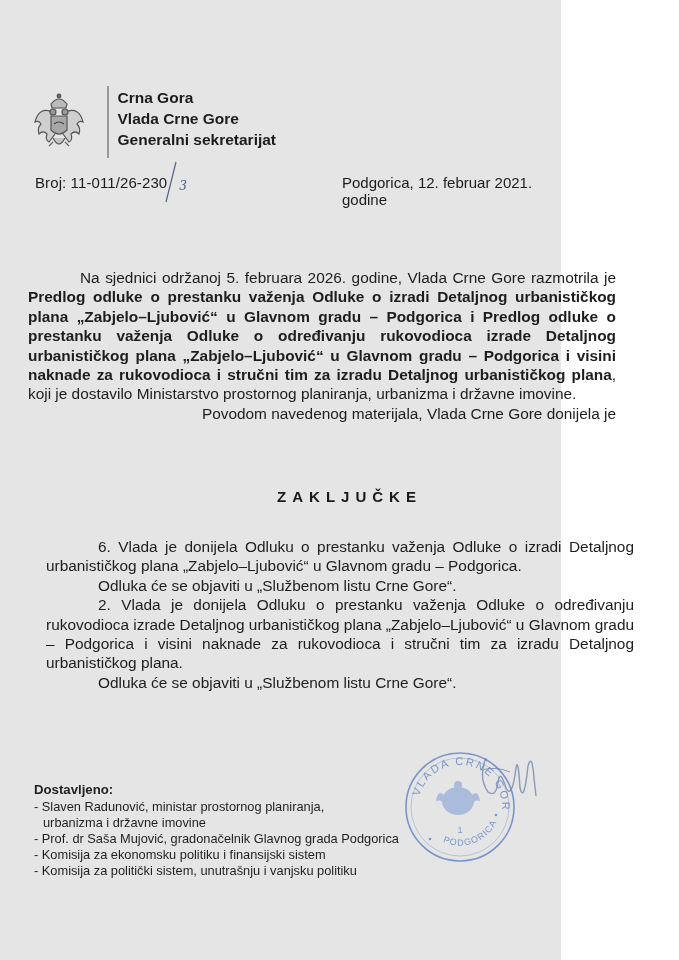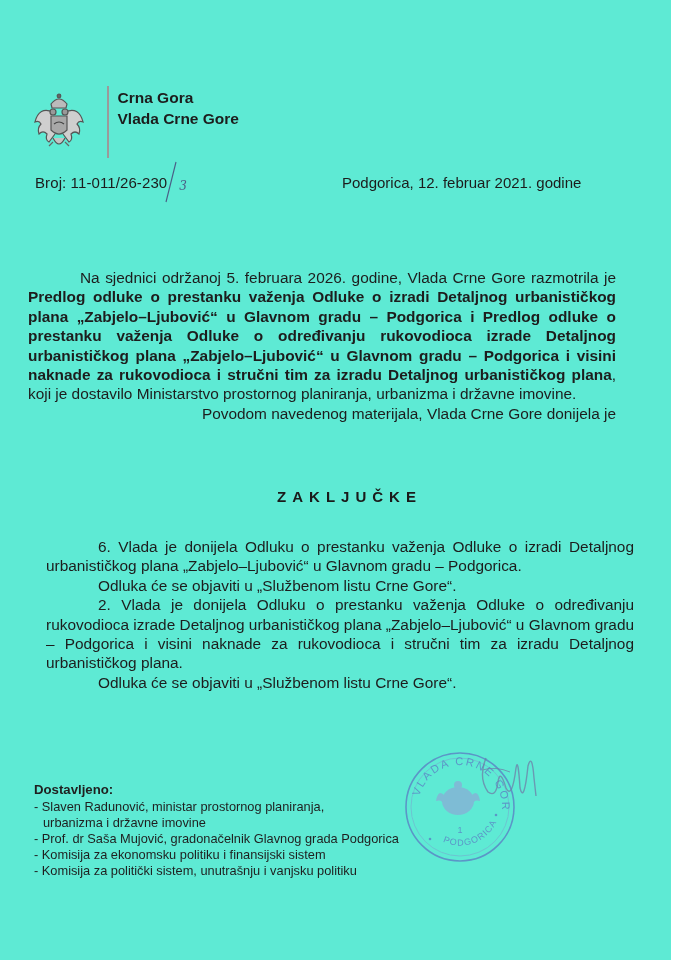--- a/index.html
+++ b/index.html
@@ -9,23 +9,23 @@
       background: #ffffff;
       overflow: hidden;
     }
     body {
       font-family: "Liberation Sans", sans-serif;
       color: #1a1a1a;
       position: relative;
     }
     .page {
       position: relative;
-      width: 671px;
+      width: 561px;
       height: 960px;
-      background: #5eead4;
+      background: #e5e5e5;
     }
     
     .letterhead {
       position: absolute;
       left: 33px;
       top: 86px;
       display: flex;
       align-items: flex-start;
     }
     .coat-of-arms {
@@ -200,20 +200,21 @@
         <path d="M21 32 Q26 28 31 32" stroke="#444"></path>
 
         <path d="M20 46 Q26 58 32 46" fill="#c4c4c4"></path>
         <path d="M16 54 L20 50 M36 54 L32 50" stroke="#666"></path>
       </g>
     </svg>
     <div class="vline"></div>
     <div class="org-lines">
       <span>Crna Gora</span>
       <span>Vlada Crne Gore</span>
+      <span>Generalni sekretarijat</span>
     </div>
   </div>
 
   <div class="ref-line">
     <span>Broj: 11-011/26-230</span><span class="ref-slash"><svg width="14" height="44" viewBox="0 0 14 44">
           <path d="M12 2 L2 42" stroke="#4b5f86" stroke-width="1.1" fill="none"></path>
         </svg></span><span class="ref-suffix">3</span>
   </div>
 
   <div class="date-line">Podgorica, 12. februar 2021. godine</div>

